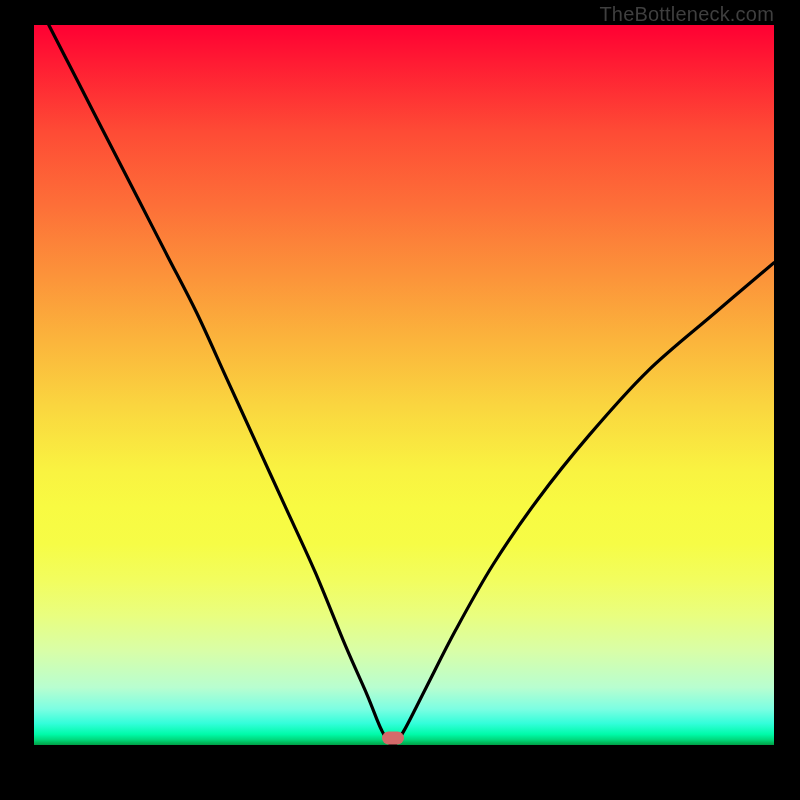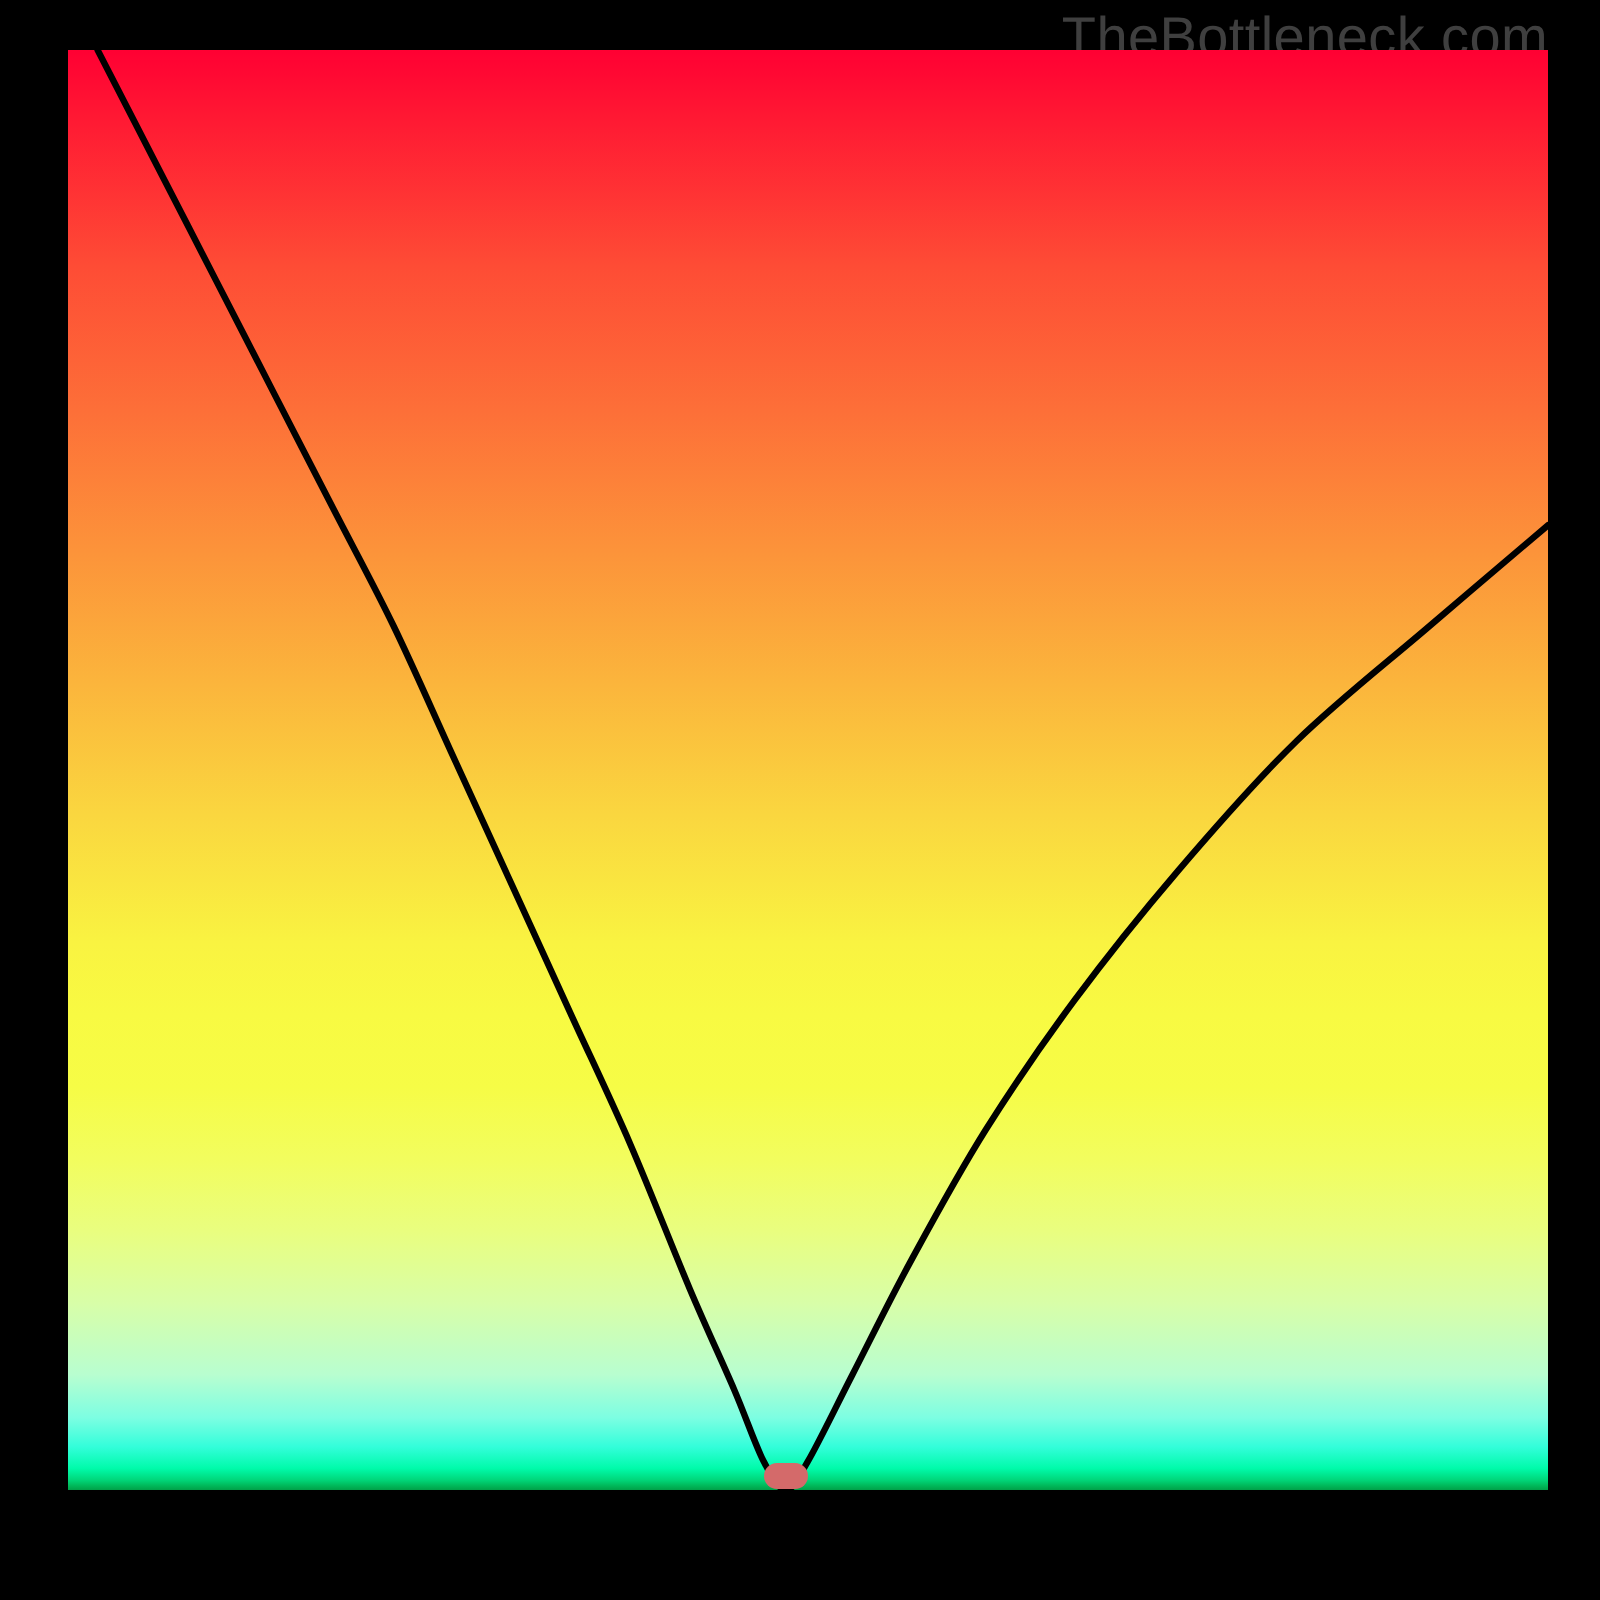--- a/index.html
+++ b/index.html
@@ -44,21 +44,21 @@
       #00d77a 99.3%,
       #00b85a 99.7%,
       #00a048 100%
     );
   }
   .watermark {
     position: absolute;
     top: 3px;
     right: 26px;
     color: #3f3f3f;
-    font-size: 28px;
+    font-size: 20px;
     font-weight: 500;
     letter-spacing: 0.2px;
   }
   .curve-svg {
     position: absolute;
     left: 0;
     top: 0;
     width: 740px;
     height: 720px;
   }

